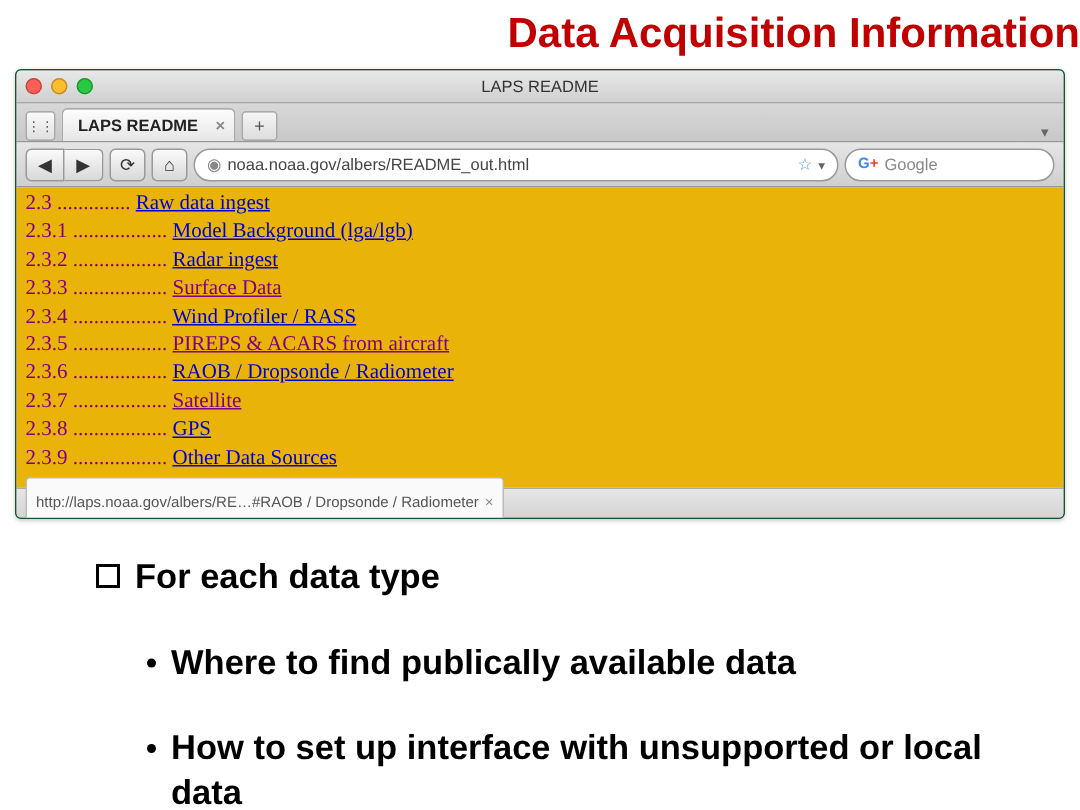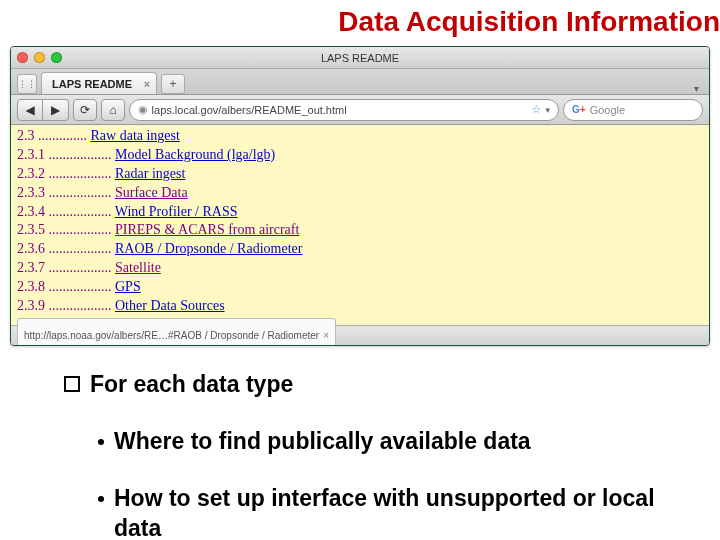--- a/index.html
+++ b/index.html
@@ -25,21 +25,21 @@
   .navbtn:first-child { border-radius: 4px 0 0 4px; }
   .navbtn:last-child { border-radius: 0 4px 4px 0; border-left: none; }
   .iconbtn { width: 24px; height: 22px; border: 1px solid #999; border-radius: 4px; background: linear-gradient(#fafafa,#d8d8d8); display: flex; align-items: center; justify-content: center; font-size: 12px; color: #333; }
   .urlbar { flex: 1; height: 22px; border: 1px solid #999; border-radius: 11px; background: #fff; display: flex; align-items: center; padding: 0 8px; font-size: 11px; color: #444; gap: 4px; }
   .urlbar .globe { color: #888; }
   .urlbar .star { margin-left: auto; color: #5aa0e0; }
   .urlbar .dd { color: #666; font-size: 9px; }
   .searchbox { width: 140px; height: 22px; border: 1px solid #999; border-radius: 11px; background: #fff; display: flex; align-items: center; padding: 0 8px; font-size: 11px; color: #888; gap: 4px; }
   .g-icon { display: inline-flex; font-weight: bold; font-size: 10px; }
   .g-icon span:nth-child(1){color:#4285F4}.g-icon span:nth-child(2){color:#EA4335}
-  .content { background: #fef9c3; height: 200px; overflow: hidden; padding: 2px 6px; font-family: "Times New Roman", serif; font-size: 14px; color: #800080; }
+  .content { background: #eab308; height: 200px; overflow: hidden; padding: 2px 6px; font-family: "Times New Roman", serif; font-size: 14px; color: #800080; }
   .toc-row { white-space: nowrap; line-height: 1.35; }
   .toc-num { color: #800080; }
   .toc-link { color: #0000cd; text-decoration: underline; cursor: pointer; }
   .toc-link.visited { color: #800080; }
   .statusbar { height: 20px; background: linear-gradient(#e6e6e6,#d4d4d4); border-top: 1px solid #aaa; display: flex; align-items: center; padding: 0 6px; font-size: 10px; color: #555; gap: 6px; }
   .status-pill { background: #fafafa; border: 1px solid #bbb; border-radius: 3px; padding: 11px 6px; display: flex; align-items: center; gap: 4px; }
   .status-x { color: #888; cursor: pointer; }
   .bullets { padding: 24px 50px 0 64px; font-size: 23px; color: #000; line-height: 1.3; font-weight: bold; }
   .b-row { display: flex; gap: 10px; margin-bottom: 2px; }
   .cb { width: 16px; height: 16px; border: 2px solid #000; flex-shrink: 0; margin-top: 6px; }
@@ -75,21 +75,21 @@
 
   <div class="toolbar">
     <div class="navbtn-group">
       <div class="navbtn">◀</div>
       <div class="navbtn">▶</div>
     </div>
     <div class="iconbtn">⟳</div>
     <div class="iconbtn">⌂</div>
     <div class="urlbar">
       <span class="globe">◉</span>
-      <span>laps.local.gov/albers/README_out.html</span>
+      <span>noaa.noaa.gov/albers/README_out.html</span>
       <span class="star">☆</span>
       <span class="dd">▾</span>
     </div>
     <div class="searchbox">
       <span class="g-icon">
           <span>G</span>
           <span>+</span>
         </span>
       <span>Google</span>
     </div>

